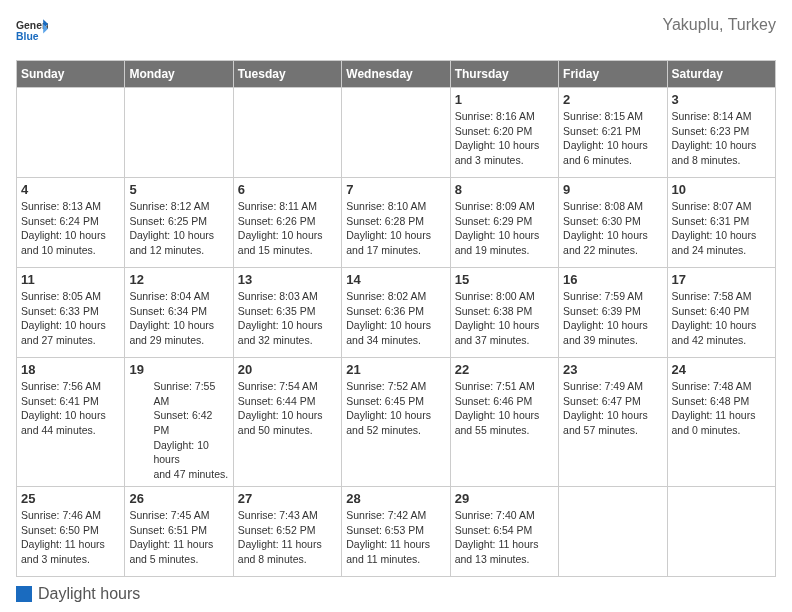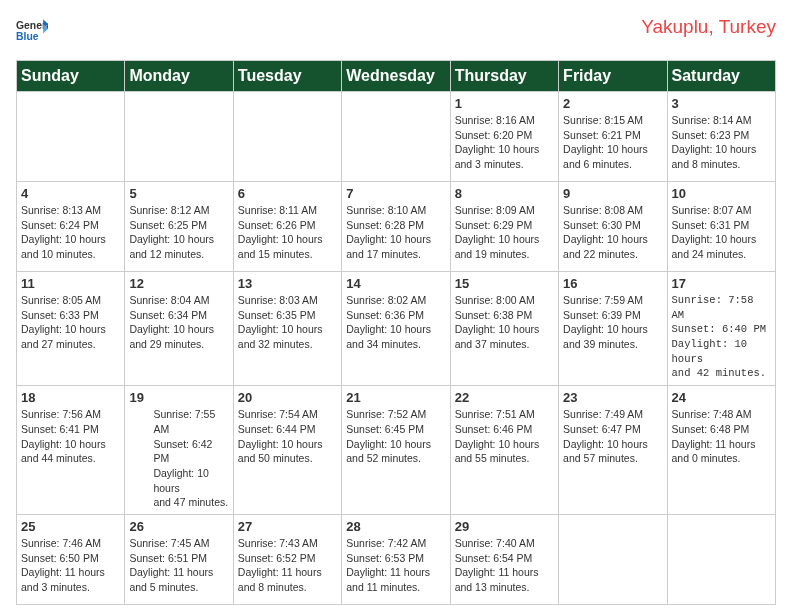--- a/index.html
+++ b/index.html
@@ -20,31 +20,31 @@
       display: flex;
       align-items: center;
       gap: 4px;
     }
     .logo-icon {
       width: 32px;
       height: 32px;
     }
     .title-area { text-align: right; }
     .title-month { font-size: 36px; font-weight: bold; color: #333; }
-    .title-location { font-size: 19px; color: #ef4444; }
+    .title-location { font-size: 16px; color: #737373; }
 
     table {
       width: 100%;
       border-collapse: collapse;
       table-layout: fixed;
     }
     thead tr th {
-      background-color: #14532d;
+      background-color: #737373;
       color: #fff;
-      font-size: 16px;
+      font-size: 12px;
       font-weight: bold;
       padding: 6px 4px;
       text-align: left;
       border: 1px solid #ccc;
     }
     tbody tr td {
       border: 1px solid #ccc;
       vertical-align: top;
       padding: 4px;
       font-size: 10.5px;
@@ -221,21 +221,21 @@
         </td>
         <td>
           <div class="day-number">16</div>
           <div class="day-info" style="white-space: pre-line;">Sunrise: 7:59 AM
 Sunset: 6:39 PM
 Daylight: 10 hours
 and 39 minutes.</div>
         </td>
         <td>
           <div class="day-number">17</div>
-          <div class="day-info" style="white-space: pre-line; font-family: Liberation Mono, monospace;">Sunrise: 7:58 AM
+          <div class="day-info" style="white-space: pre-line;">Sunrise: 7:58 AM
 Sunset: 6:40 PM
 Daylight: 10 hours
 and 42 minutes.</div>
         </td>
       </tr>
       <tr>
         <td>
           <div class="day-number">18</div>
           <div class="day-info" style="white-space: pre-line;">Sunrise: 7:56 AM
 Sunset: 6:41 PM

